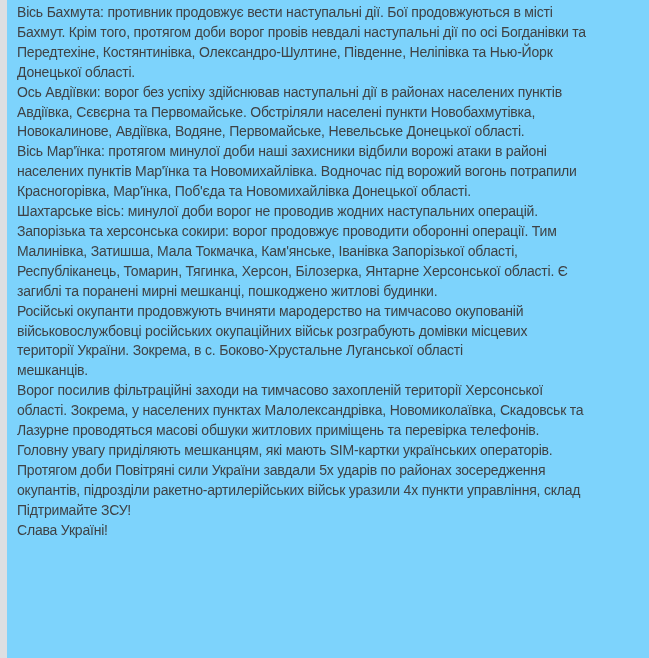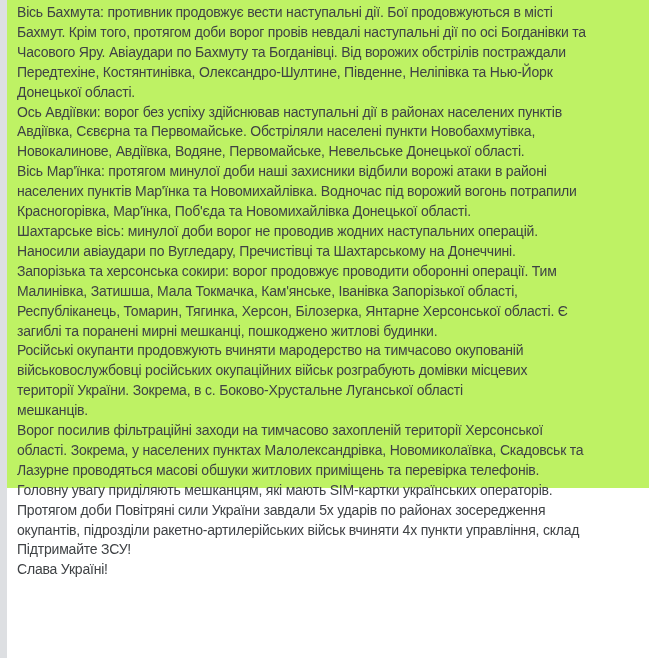--- a/index.html
+++ b/index.html
@@ -9,22 +9,22 @@
   body {
     width: 649px;
     height: 658px;
     overflow: hidden;
     background: #ffffff;
     font-family: "Liberation Sans", sans-serif;
   }
   .page {
     position: relative;
     width: 649px;
-    height: 488px;
-    background: #bef264;
+    height: 658px;
+    background: #7dd3fc;
   }
   .left-strip {
     position: absolute;
     left: 0;
     top: 0;
     width: 7px;
     height: 658px;
     background: #dddfe2;
   }
   .text-block {
@@ -49,37 +49,35 @@
 </style>
 </head>
 <body>
 
 <div class="page">
   <div class="left-strip"></div>
   <div class="text-block" id="text-block">
       <div class="paragraph">
         <div class="line">Вісь Бахмута: противник продовжує вести наступальні дії. Бої продовжуються в місті</div>
         <div class="line">Бахмут. Крім того, протягом доби ворог провів невдалі наступальні дії по осі Богданівки та</div>
-        <div class="line">Часового Яру. Авіаудари по Бахмуту та Богданівці. Від ворожих обстрілів постраждали</div>
         <div class="line">Передтехіне, Костянтинівка, Олександро-Шултине, Південне, Неліпівка та Нью-Йорк</div>
         <div class="line">Донецької області.</div>
       </div>
       <div class="paragraph">
         <div class="line">Ось Авдіївки: ворог без успіху здійснював наступальні дії в районах населених пунктів</div>
         <div class="line">Авдіївка, Сєвєрна та Первомайське. Обстріляли населені пункти Новобахмутівка,</div>
         <div class="line">Новокалинове, Авдіївка, Водяне, Первомайське, Невельське Донецької області.</div>
       </div>
       <div class="paragraph">
         <div class="line">Вісь Мар'їнка: протягом минулої доби наші захисники відбили ворожі атаки в районі</div>
         <div class="line">населених пунктів Мар'їнка та Новомихайлівка. Водночас під ворожий вогонь потрапили</div>
         <div class="line">Красногорівка, Мар'їнка, Поб'єда та Новомихайлівка Донецької області.</div>
       </div>
       <div class="paragraph">
         <div class="line">Шахтарське вісь: минулої доби ворог не проводив жодних наступальних операцій.</div>
-        <div class="line">Наносили авіаудари по Вугледару, Пречистівці та Шахтарському на Донеччині.</div>
       </div>
       <div class="paragraph">
         <div class="line">Запорізька та херсонська сокири: ворог продовжує проводити оборонні операції. Тим</div>
         <div class="line">Малинівка, Затишша, Мала Токмачка, Кам'янське, Іванівка Запорізької області,</div>
         <div class="line">Республіканець, Томарин, Тягинка, Херсон, Білозерка, Янтарне Херсонської області. Є</div>
         <div class="line">загиблі та поранені мирні мешканці, пошкоджено житлові будинки.</div>
       </div>
       <div class="paragraph">
         <div class="line">Російські окупанти продовжують вчиняти мародерство на тимчасово окупованій</div>
         <div class="line">військовослужбовці російських окупаційних військ розграбують домівки місцевих</div>
@@ -89,21 +87,21 @@
       <div class="paragraph">
         <div class="line">Ворог посилив фільтраційні заходи на тимчасово захопленій території Херсонської</div>
         <div class="line">області. Зокрема, у населених пунктах Малолександрівка, Новомиколаївка, Скадовськ та</div>
         <div class="line">Лазурне проводяться масові обшуки житлових приміщень та перевірка телефонів.</div>
       </div>
       <div class="paragraph">
         <div class="line">Головну увагу приділяють мешканцям, які мають SIM-картки українських операторів.</div>
       </div>
       <div class="paragraph">
         <div class="line">Протягом доби Повітряні сили України завдали 5х ударів по районах зосередження</div>
-        <div class="line">окупантів, підрозділи ракетно-артилерійських військ вчиняти 4х пункти управління, склад</div>
+        <div class="line">окупантів, підрозділи ракетно-артилерійських військ уразили 4х пункти управління, склад</div>
       </div>
       <div class="paragraph">
         <div class="line">Підтримайте ЗСУ!</div>
       </div>
       <div class="paragraph">
         <div class="line">Слава Україні!</div>
       </div>
     </div>
 </div>
 

